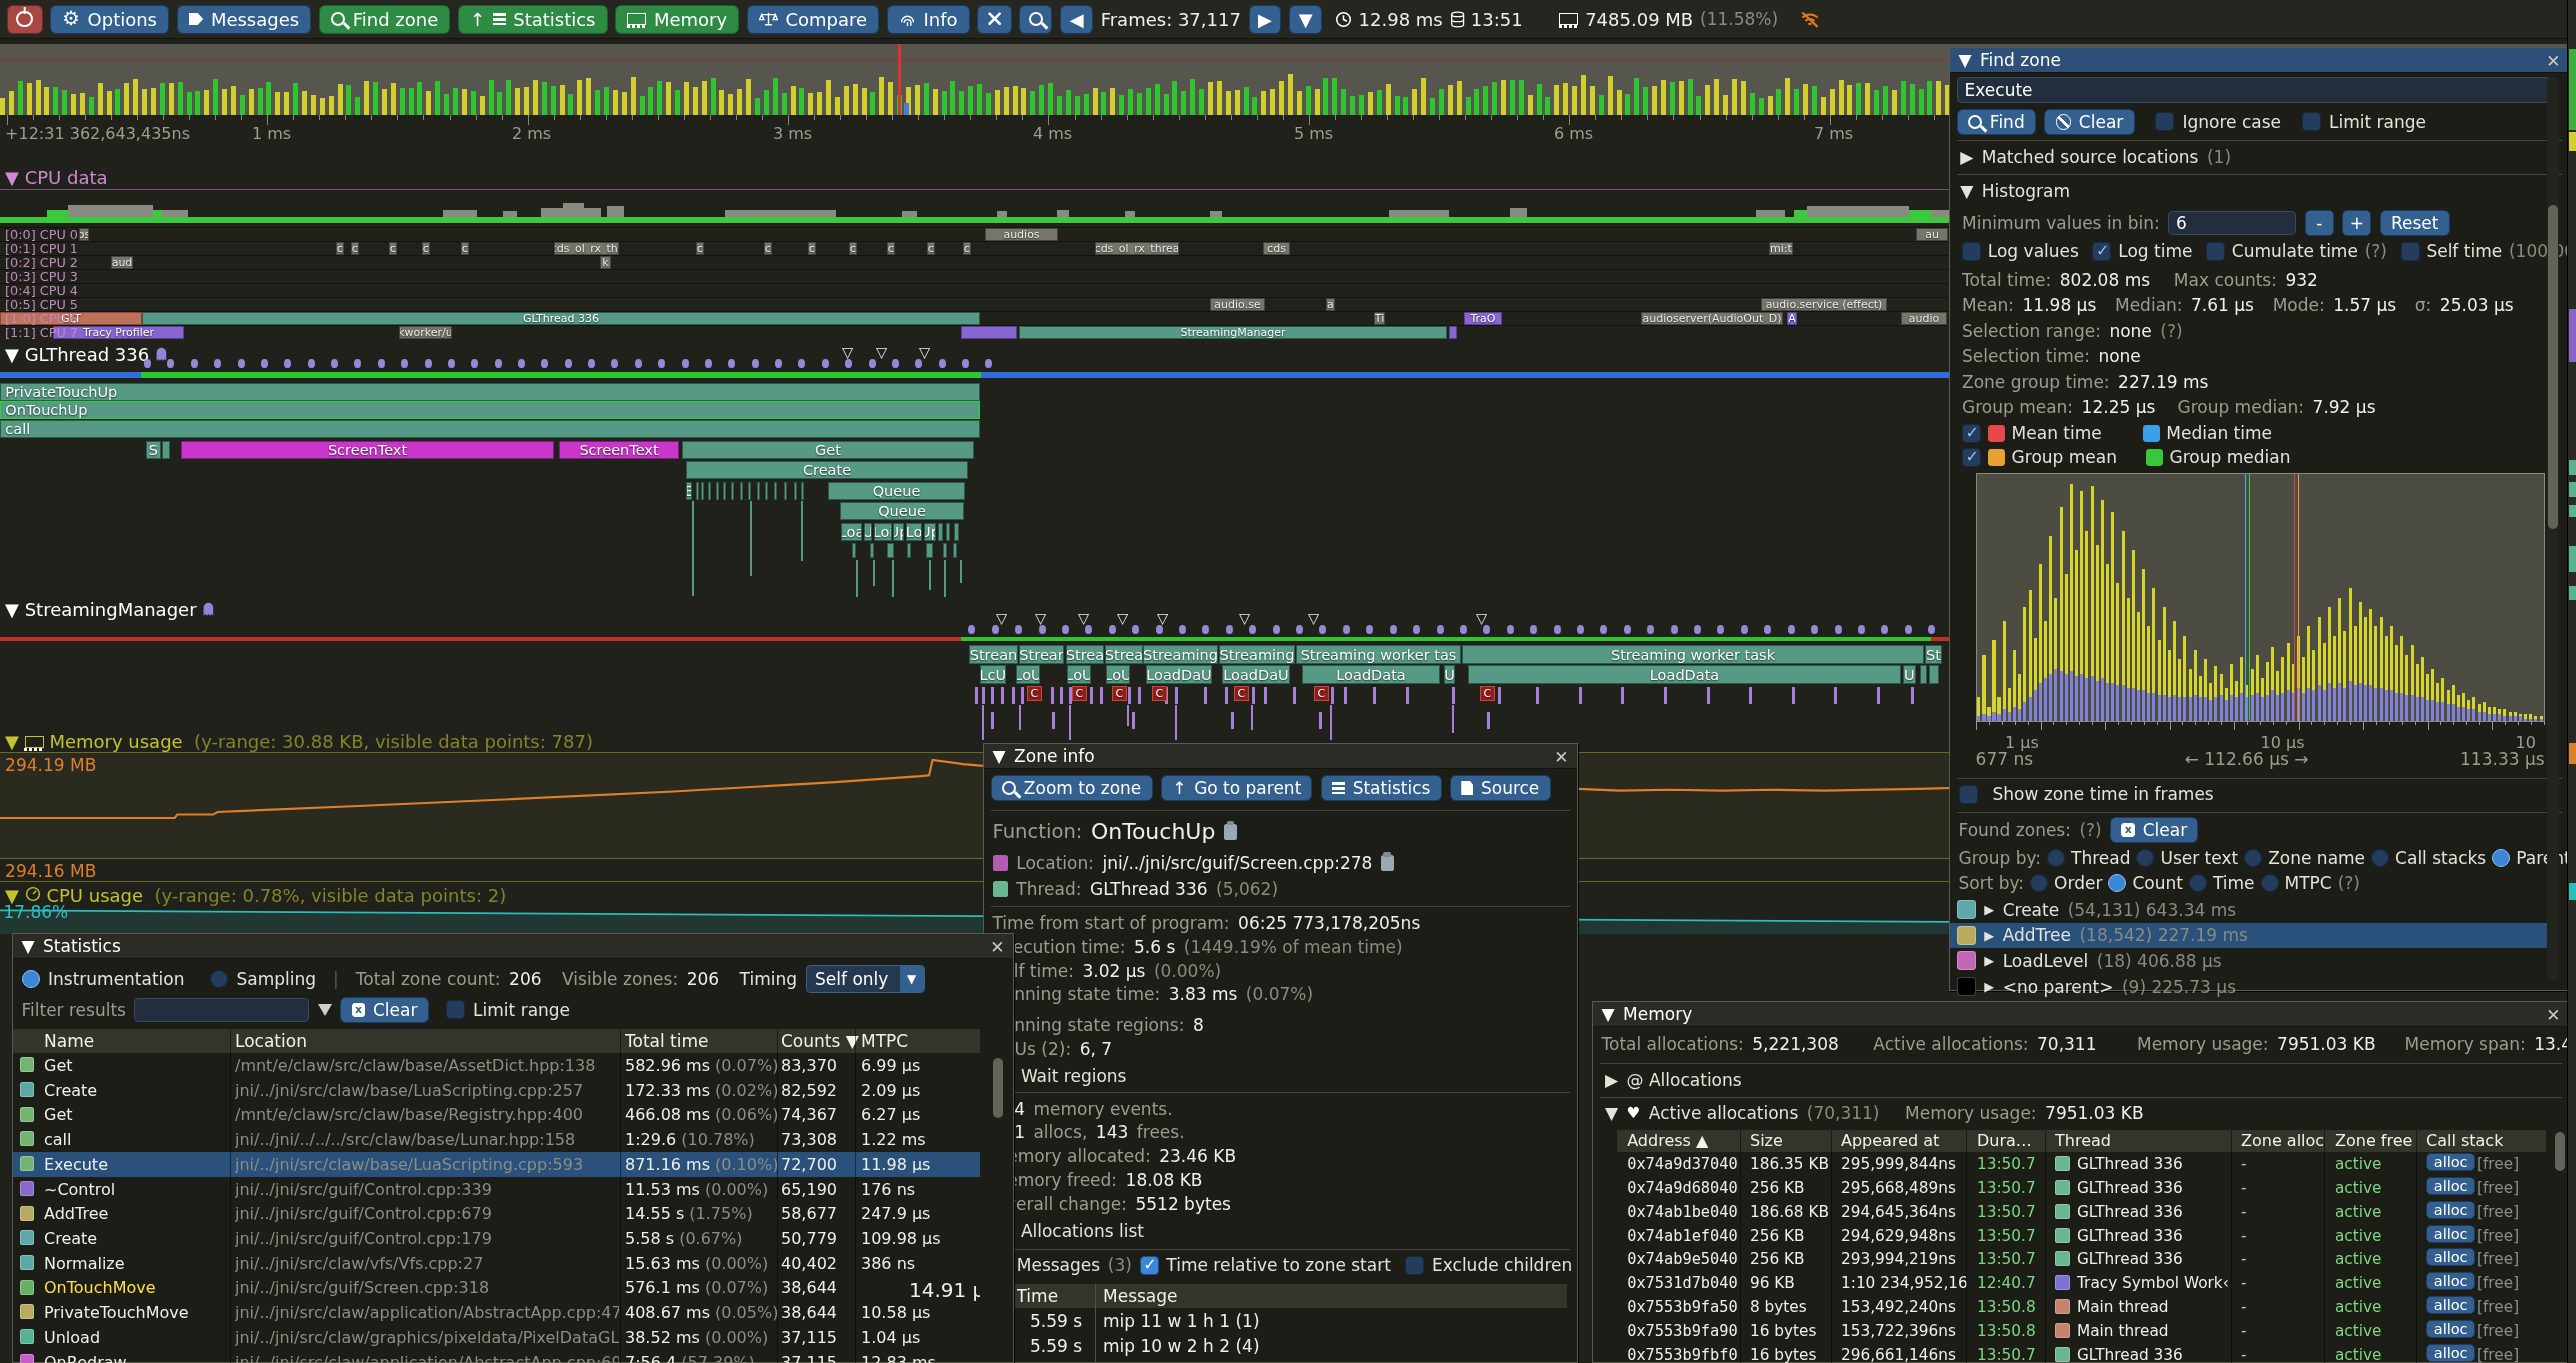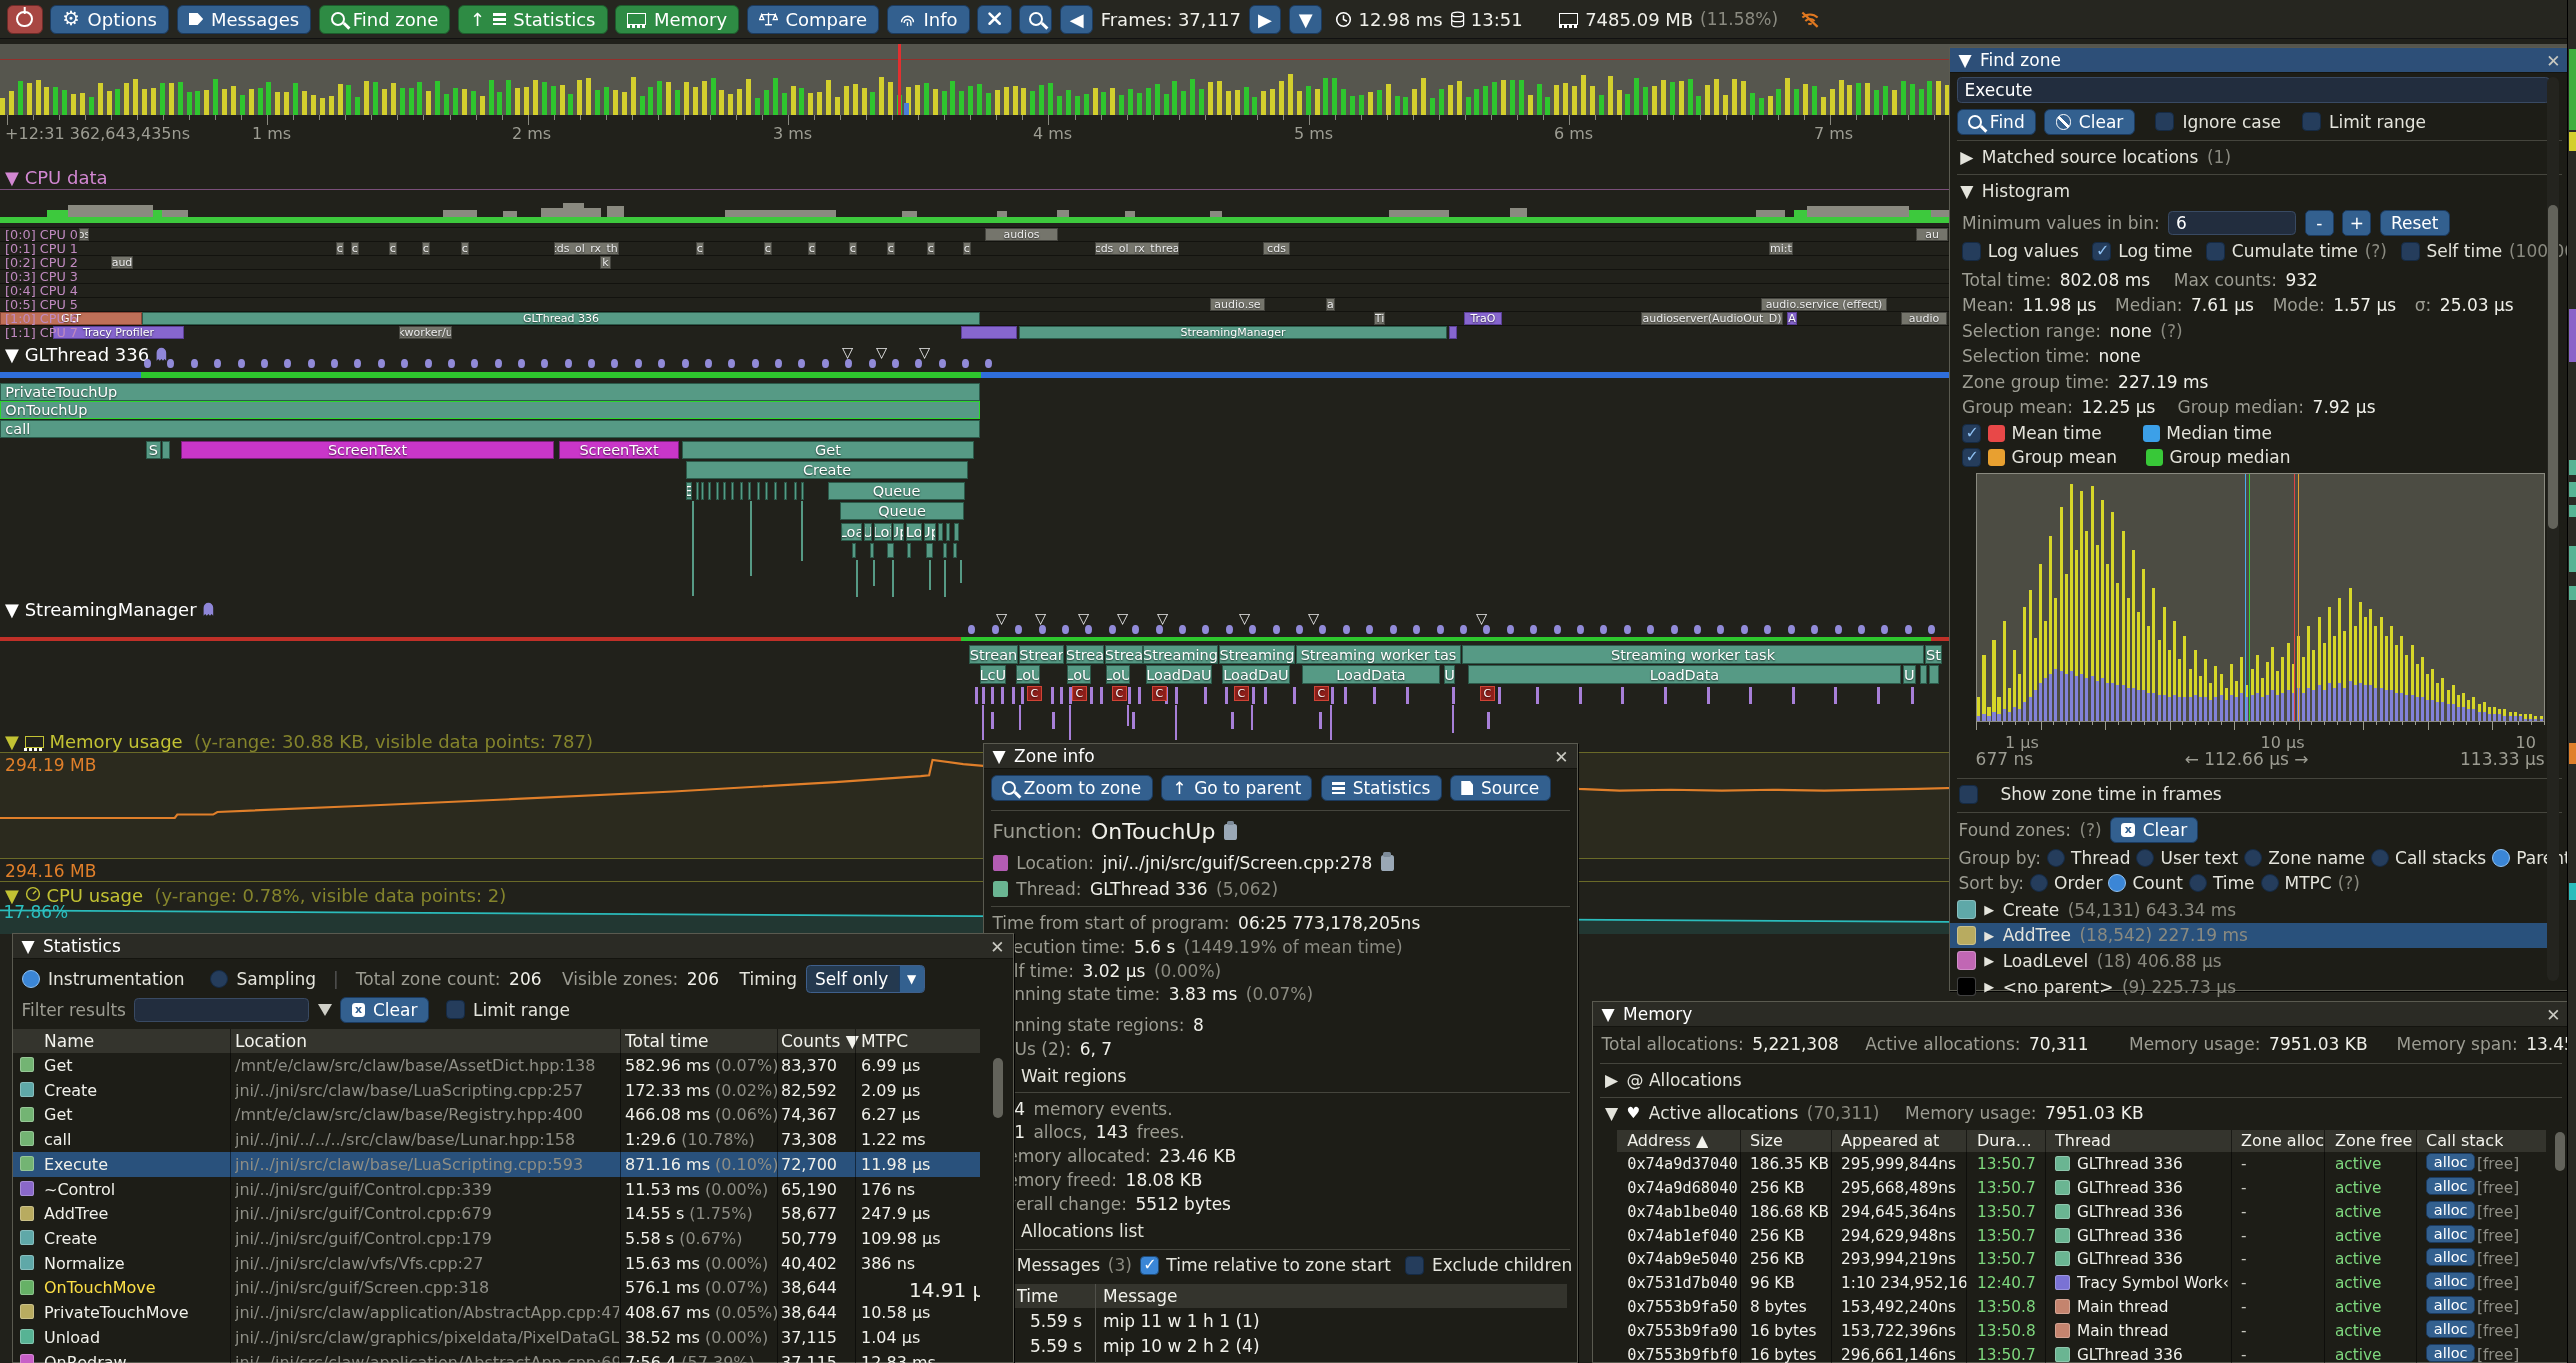--- a/index.html
+++ b/index.html
@@ -1297,21 +1297,21 @@
         <div style="position: absolute; left: 29.5px; top: 12px; color: rgb(157, 157, 147); font-size: 16px; white-space: nowrap;">1 µs</div>
         <div style="position: absolute; left: 285px; top: 12px; color: rgb(157, 157, 147); font-size: 16px; white-space: nowrap;">10 µs</div>
         <div style="position: absolute; left: 540px; top: 12px; color: rgb(157, 157, 147); font-size: 16px; white-space: nowrap;">10</div>
       </div>
     <div class="line" style="left:25.6px;top:701px;width:569px;align-items:flex-end;">
       <span class="lab">677 ns</span>
       <span class="lab" style="margin:0 auto;">← 112.66 µs →</span>
       <span class="lab">113.33 µs</span>
     </div>
     <div class="sep" style="top:730px;"></div>
-    <div class="line" style="left:8.5px;top:736px;gap:23px;">
+    <div class="line" style="left:8.5px;top:736px;gap:15px;">
         <span class="cb"></span>
         <span>Show zone time in frames</span>
       </div>
     <div class="sep" style="top:764px;"></div>
     <div class="line" style="left:8.5px;top:769px;">
         <span class="lab">Found zones:</span>
         <span class="dim">(?)</span>
       <span class="pbtn">
           <span class="xsq">x</span>
           <span>Clear</span>
@@ -1488,21 +1488,21 @@
         </div>
       </div>
     <div class="abs" style="left:111px;top:540px;width:0.9px;height:79px;background:#50504a;"></div>
   </div>
 
   <div class="panel" id="mempanel" style="left:1592px;top:1001px;width:978px;height:362px;z-index:6;">
     <div class="ptitle">▼ <span>Memory</span><span class="closex">✕</span></div>
     <div class="line" style="left:8.5px;top:32px;">
       <span class="lab">Total allocations:</span>
         <span class="val">5,221,308</span>
-      <span class="lab" style="margin-left:18px;">Active allocations:</span>
+      <span class="lab" style="margin-left:26px;">Active allocations:</span>
         <span class="val">70,311</span>
       <span class="lab" style="margin-left:32px;">Memory usage:</span>
         <span class="val">7951.03 KB</span>
       <span class="lab" style="margin-left:20.5px;">Memory span:</span>
         <span class="val">13.45 GB</span>
     </div>
     <div class="sep" style="top:61px;"></div>
     <div class="line" style="left:12px;top:68px;">▶ <span>@ Allocations</span></div>
     <div class="sep" style="top:95px;"></div>
     <div class="line" style="left:12px;top:101px;">▼ <span style="color:#fff;font-size:15.3px;">♥</span> <span>Active allocations</span><span class="dim">(70,311)</span><span class="lab" style="margin-left:17px;">Memory usage:</span><span class="val">7951.03 KB</span></div>

